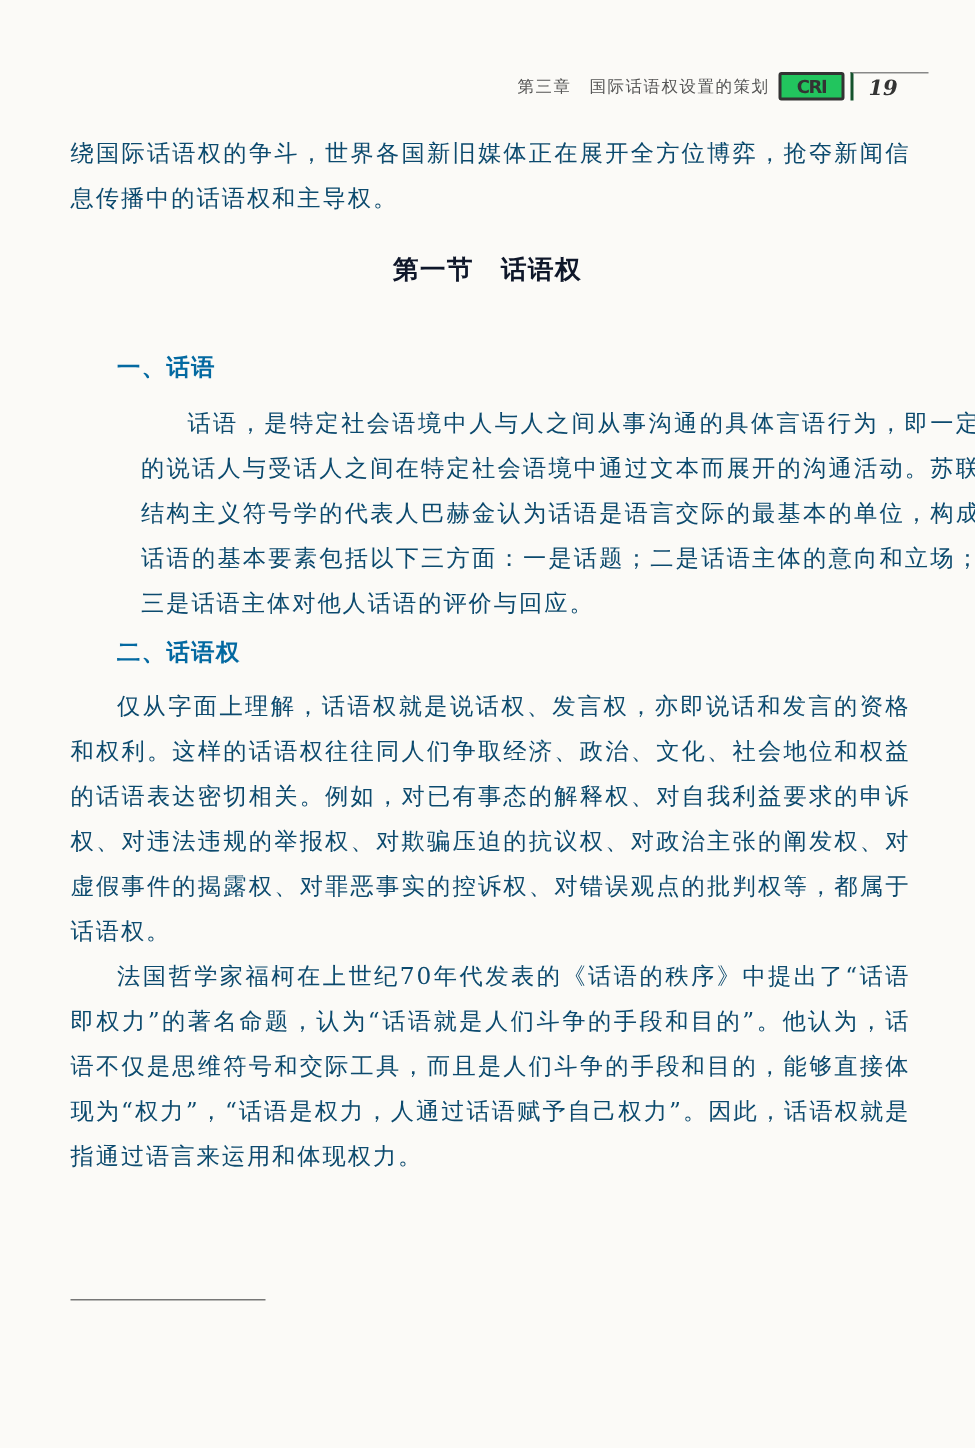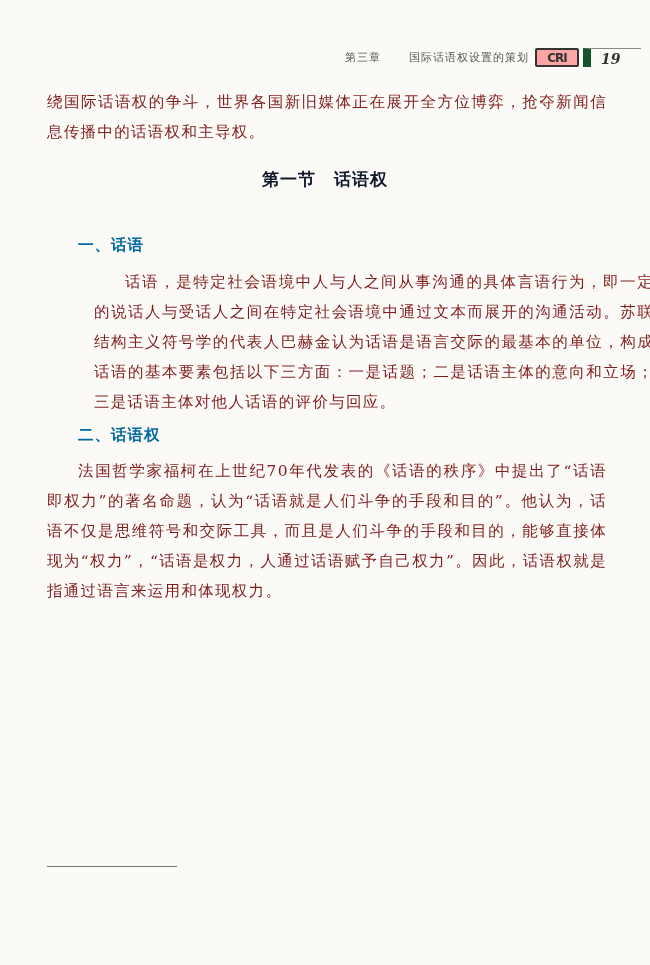--- a/index.html
+++ b/index.html
@@ -9,38 +9,38 @@
       font-family: "DejaVu Serif", "Liberation Serif", serif;
       color: #2a2a2a;
       position: relative;
     }
     .page { position: absolute; left: 0; top: 0; width: 650px; height: 965px; }
     .running-header {
       position: absolute; top: 48px; left: 345px;
       display: flex; align-items: center;
       font-size: 11px; color: #555;
     }
-    .running-header .chapter { margin-right: 28px; letter-spacing: 1px; }
+    .running-header .chapter { margin-right: 12px; letter-spacing: 1px; }
     .running-header .chapter-title { letter-spacing: 1px; }
     .logo {
       margin-left: 6px; display: inline-flex; align-items: center; justify-content: center;
       width: 40px; height: 15px; border: 2px solid #333; border-radius: 2px;
       font-family: "DejaVu Sans", sans-serif; font-weight: bold; font-size: 12px;
-      color: #333; letter-spacing: -1px; background: #fca5a5;
+      color: #333; letter-spacing: -1px; background: #22c55e;
     }
     .page-number {
-      margin-left: 4px; padding-left: 10px; border-left: 8px solid #14532d;
+      margin-left: 4px; padding-left: 10px; border-left: 2px solid #14532d;
       border-top: 1px solid #888;
       font-style: italic; font-weight: bold; font-size: 14px; color: #333;
       height: 18px; line-height: 20px; width: 40px;
     }
     .body-text {
       position: absolute; left: 47px; width: 560px;
       font-size: 15.5px; line-height: 30px; letter-spacing: 1.3px;
-      text-align: justify; color: #7f1d1d;
+      text-align: justify; color: #0c4a6e;
     }
     .body-text p { margin: 0; }
     .indent { text-indent: 2em; }
     .section-title {
       position: absolute; left: 0; width: 650px; top: 168px;
       text-align: center; font-family: "DejaVu Sans", sans-serif;
       font-weight: bold; font-size: 17px; letter-spacing: 1px; color: #0f172a;
     }
     .sub-heading {
       position: absolute; left: 78px;
@@ -78,19 +78,20 @@
 
   <div class="sub-heading" style="top:235px;">一、话语</div>
 
   <div class="body-text" style="top:267px;margin-left:47px;">
     <p class="indent">话语，是特定社会语境中人与人之间从事沟通的具体言语行为，即一定的说话人与受话人之间在特定社会语境中通过文本而展开的沟通活动。苏联结构主义符号学的代表人巴赫金认为话语是语言交际的最基本的单位，构成话语的基本要素包括以下三方面：一是话题；二是话语主体的意向和立场；三是话语主体对他人话语的评价与回应。</p>
   </div>
 
   <div class="sub-heading" style="top:425px;">二、话语权</div>
 
   <div class="body-text" style="top:456px;">
+    <p class="indent">仅从字面上理解，话语权就是说话权、发言权，亦即说话和发言的资格和权利。这样的话语权往往同人们争取经济、政治、文化、社会地位和权益的话语表达密切相关。例如，对已有事态的解释权、对自我利益要求的申诉权、对违法违规的举报权、对欺骗压迫的抗议权、对政治主张的阐发权、对虚假事件的揭露权、对罪恶事实的控诉权、对错误观点的批判权等，都属于话语权。</p>
     <p class="indent">法国哲学家福柯在上世纪70年代发表的《话语的秩序》中提出了“话语即权力”的著名命题，认为“话语就是人们斗争的手段和目的”。他认为，话语不仅是思维符号和交际工具，而且是人们斗争的手段和目的，能够直接体现为“权力”，“话语是权力，人通过话语赋予自己权力”。因此，话语权就是指通过语言来运用和体现权力。</p>
   </div>
 
   <div class="footnote-rule"></div>
 
 
 </div>
 
 </body></html>

